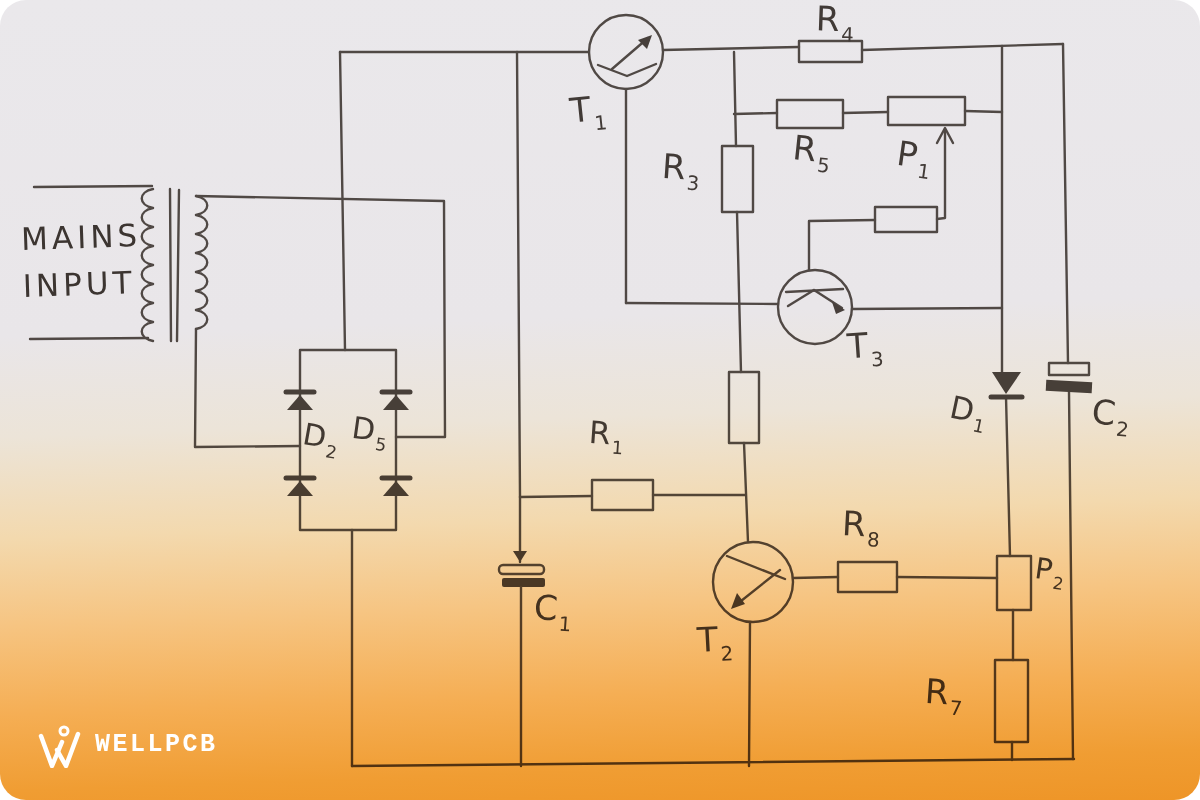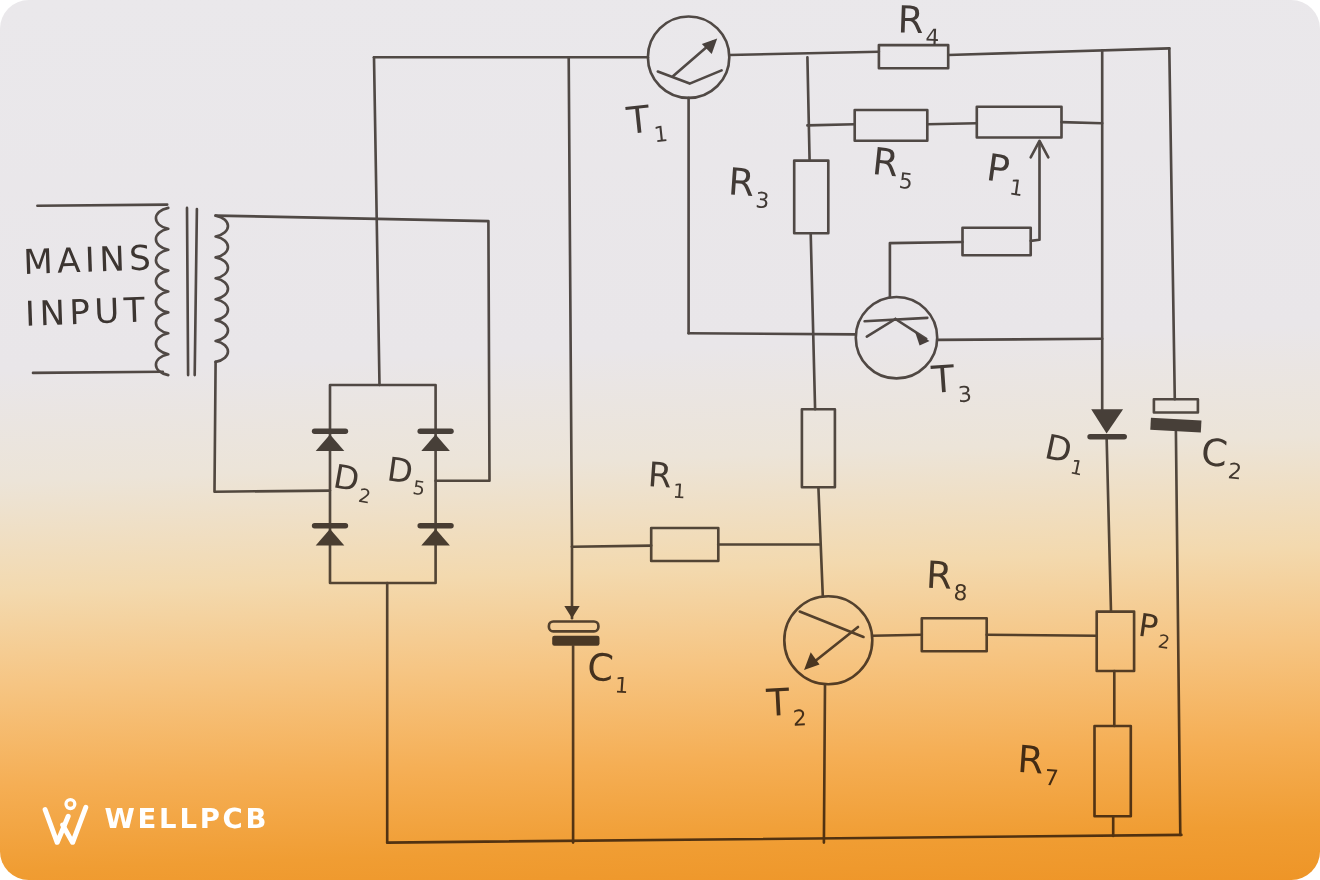--- a/index.html
+++ b/index.html
@@ -31,21 +31,21 @@
   }
   .lbl .s{font-size:0.58em;position:relative;top:0.5em;left:0.06em;}
   .mains{
     position:absolute;left:22px;top:214px;font-size:31px;letter-spacing:4px;
     line-height:47px;color:#413a35;transform:rotate(-2deg);
   }
   .watermark{
     position:absolute;left:33px;top:720px;display:flex;align-items:center;gap:10px;
   }
   .watermark .txt{
-    color:#ffffff;font-size:25px;font-weight:bold;letter-spacing:2.5px;
+    color:#ffffff;font-size:25px;font-weight:bold;letter-spacing:2.5px;font-family:Liberation Mono, monospace;
   }
 </style>
 </head>
 <body>
 
 <div class="photo">
 
   <div class="ink">
 
     <svg class="circuit" width="1200" height="800" viewBox="0 0 1200 800">

